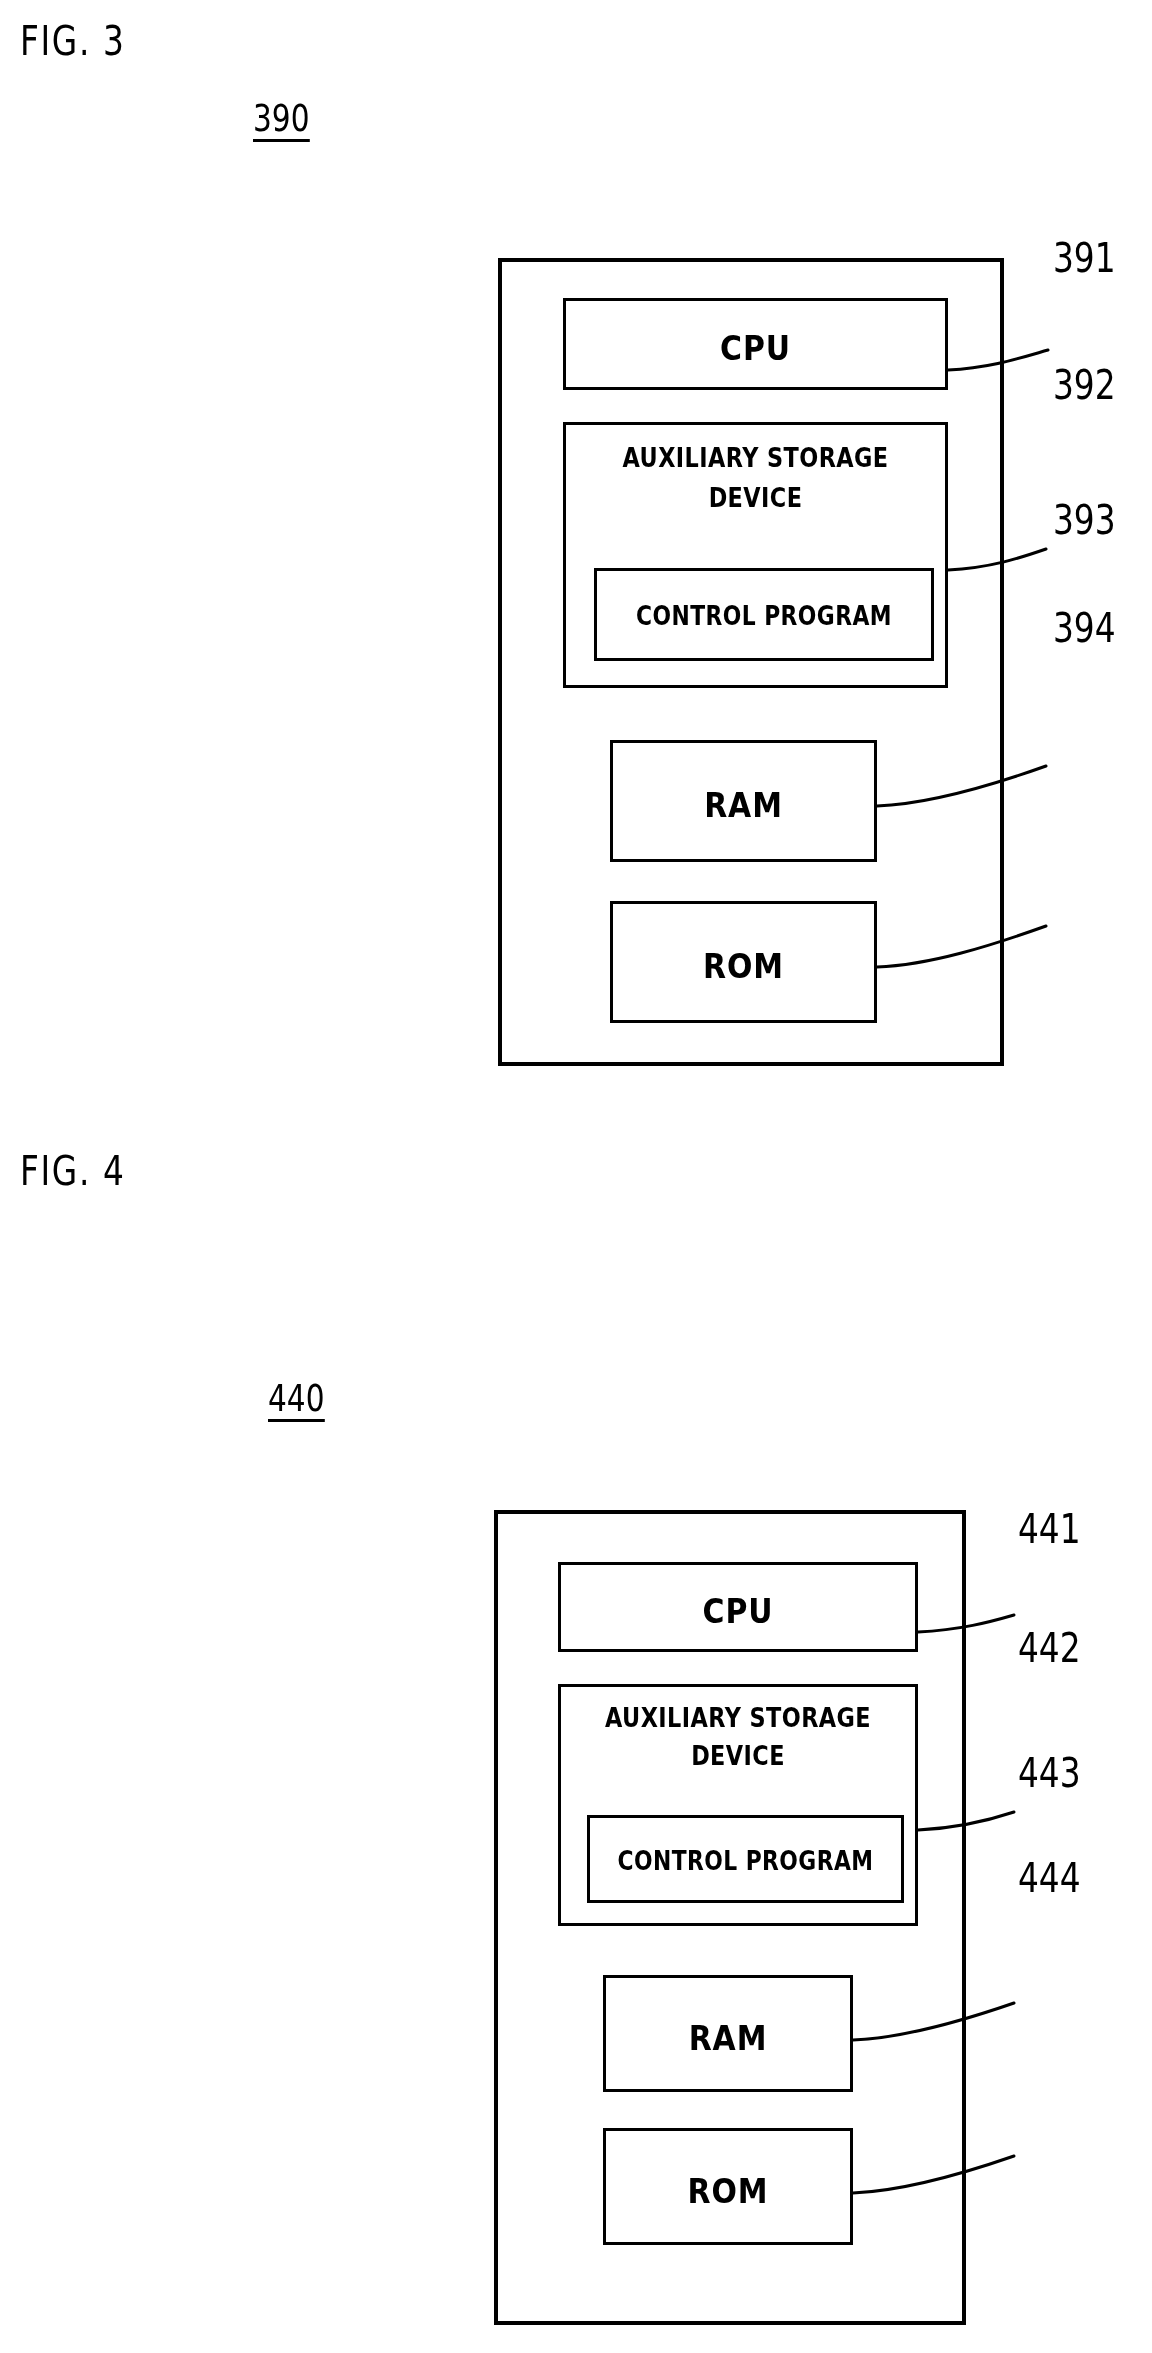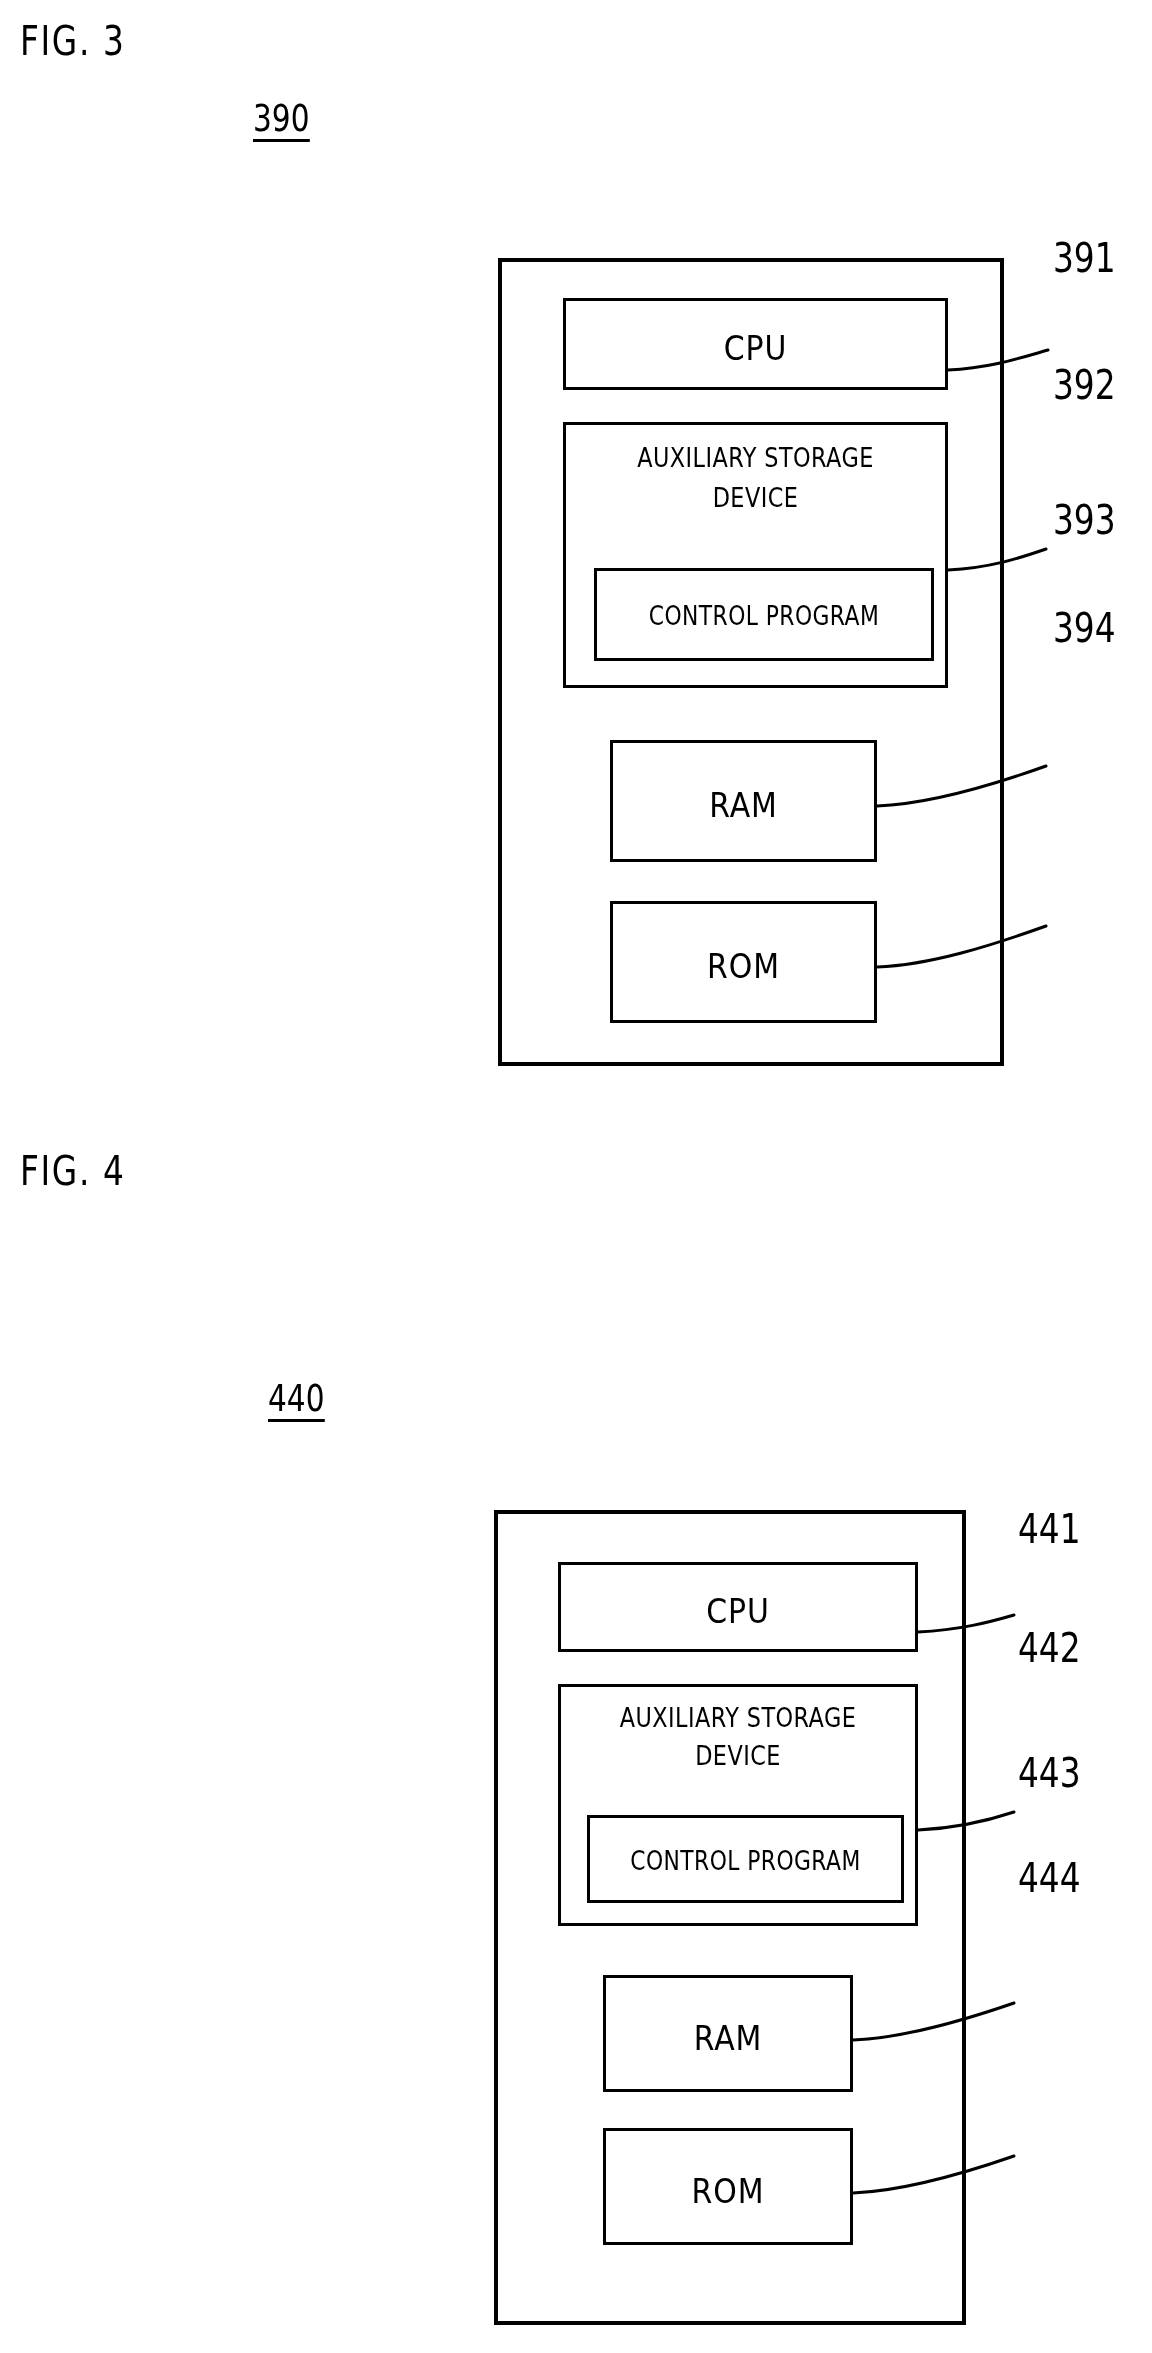--- a/index.html
+++ b/index.html
@@ -44,20 +44,21 @@
     padding-bottom: 1px;
     line-height: 1.02;
   }
 
   
   .box {
     position: absolute;
     border: 3px solid #000;
     box-sizing: border-box;
     background: transparent;
+    font-weight: bold;
   }
   .box.outer { border-width: 4px; }
   .box.inner-thin { border-width: 3px; }
 
   .box-label {
     position: absolute;
     left: 0; right: 0;
     text-align: center;
     font-family: "DejaVu Sans", "Liberation Sans", sans-serif;
     white-space: nowrap;

